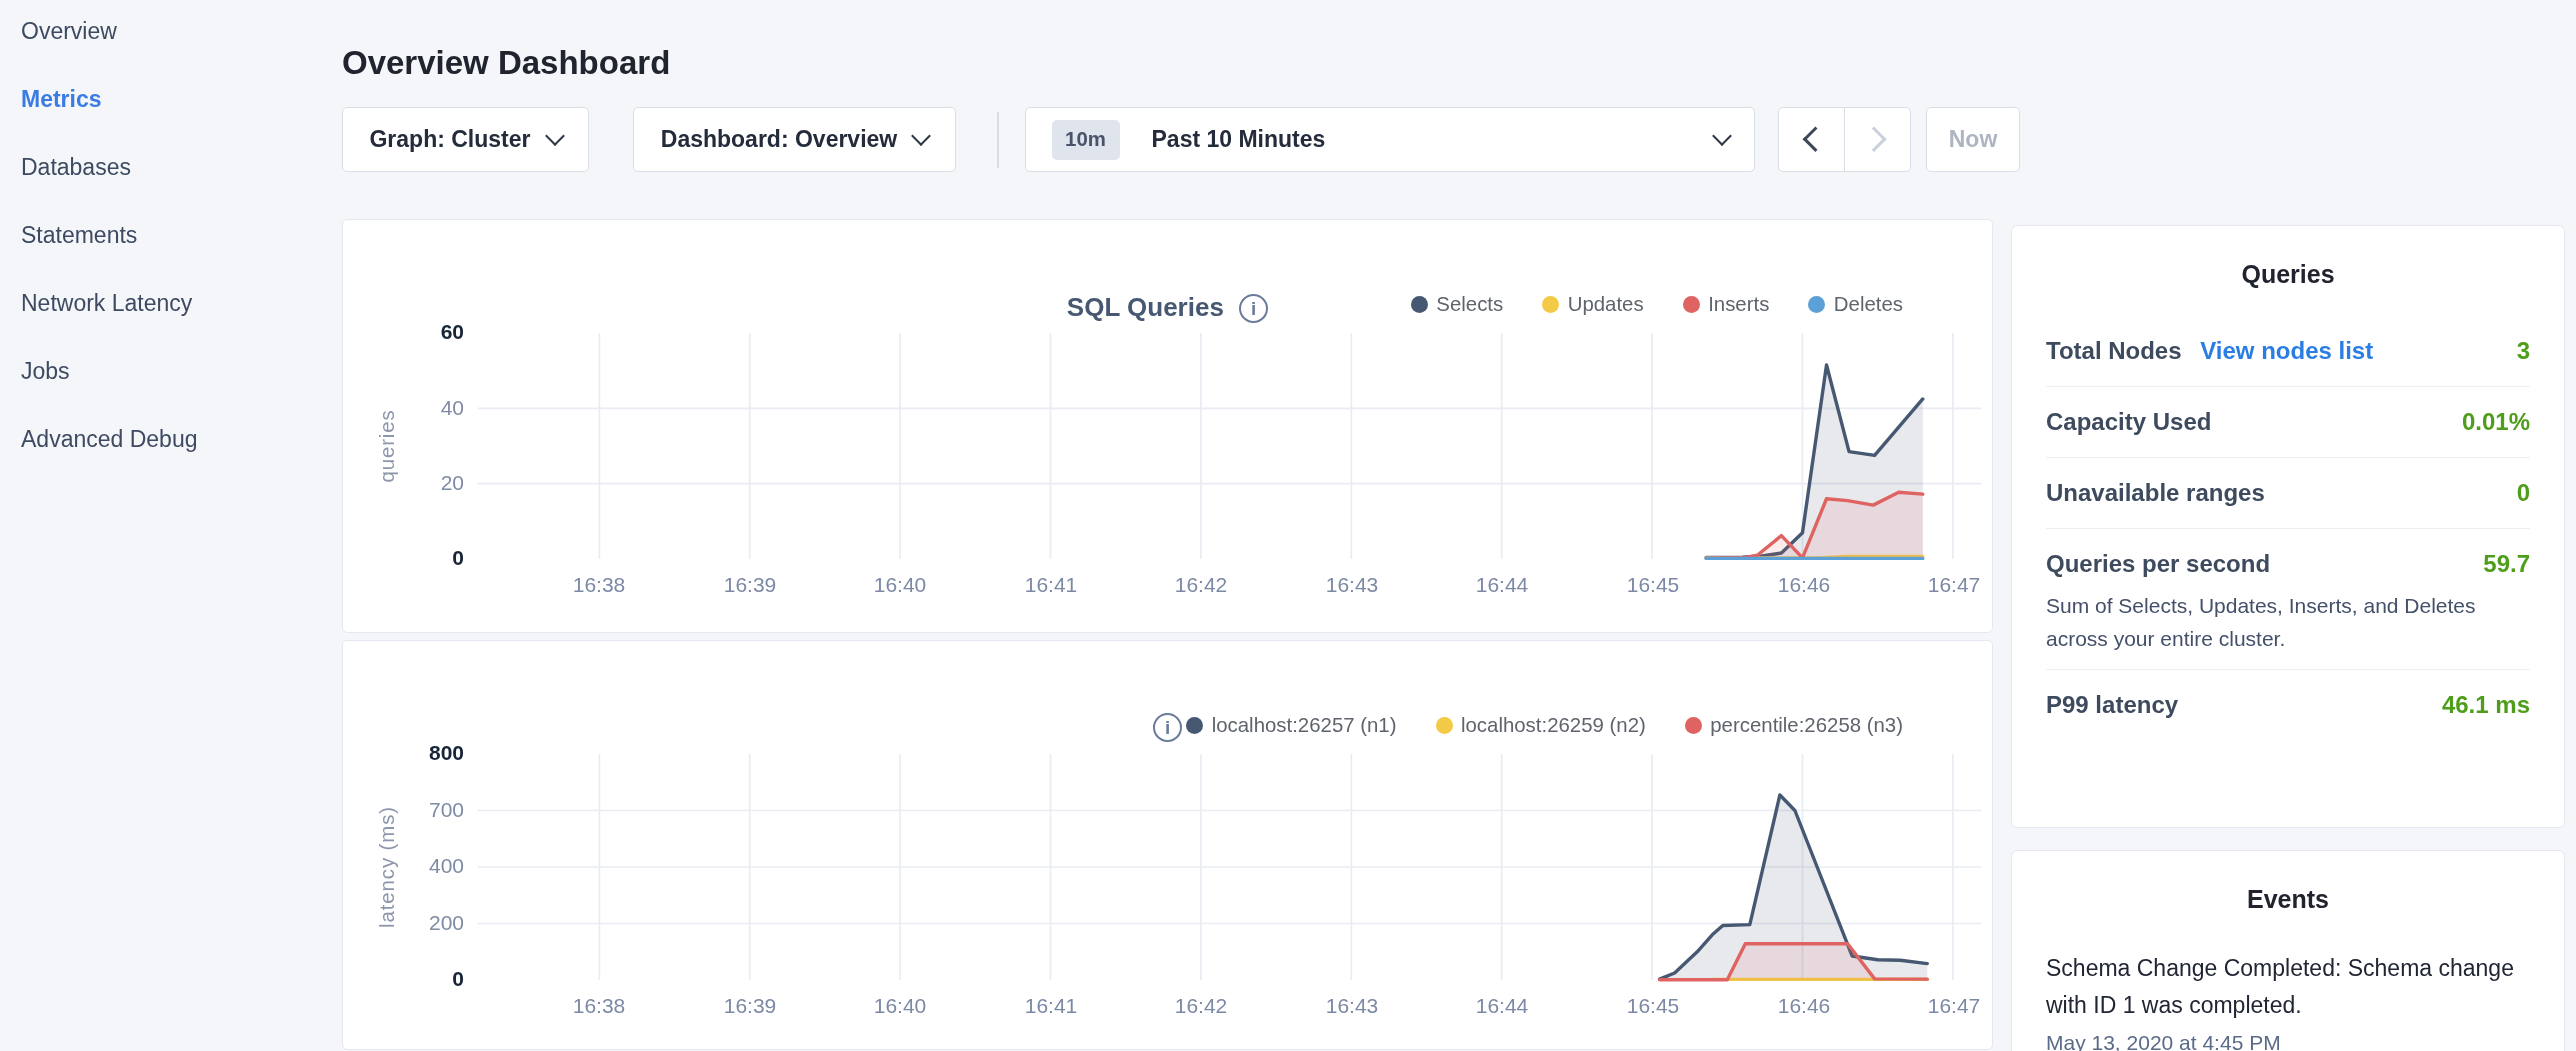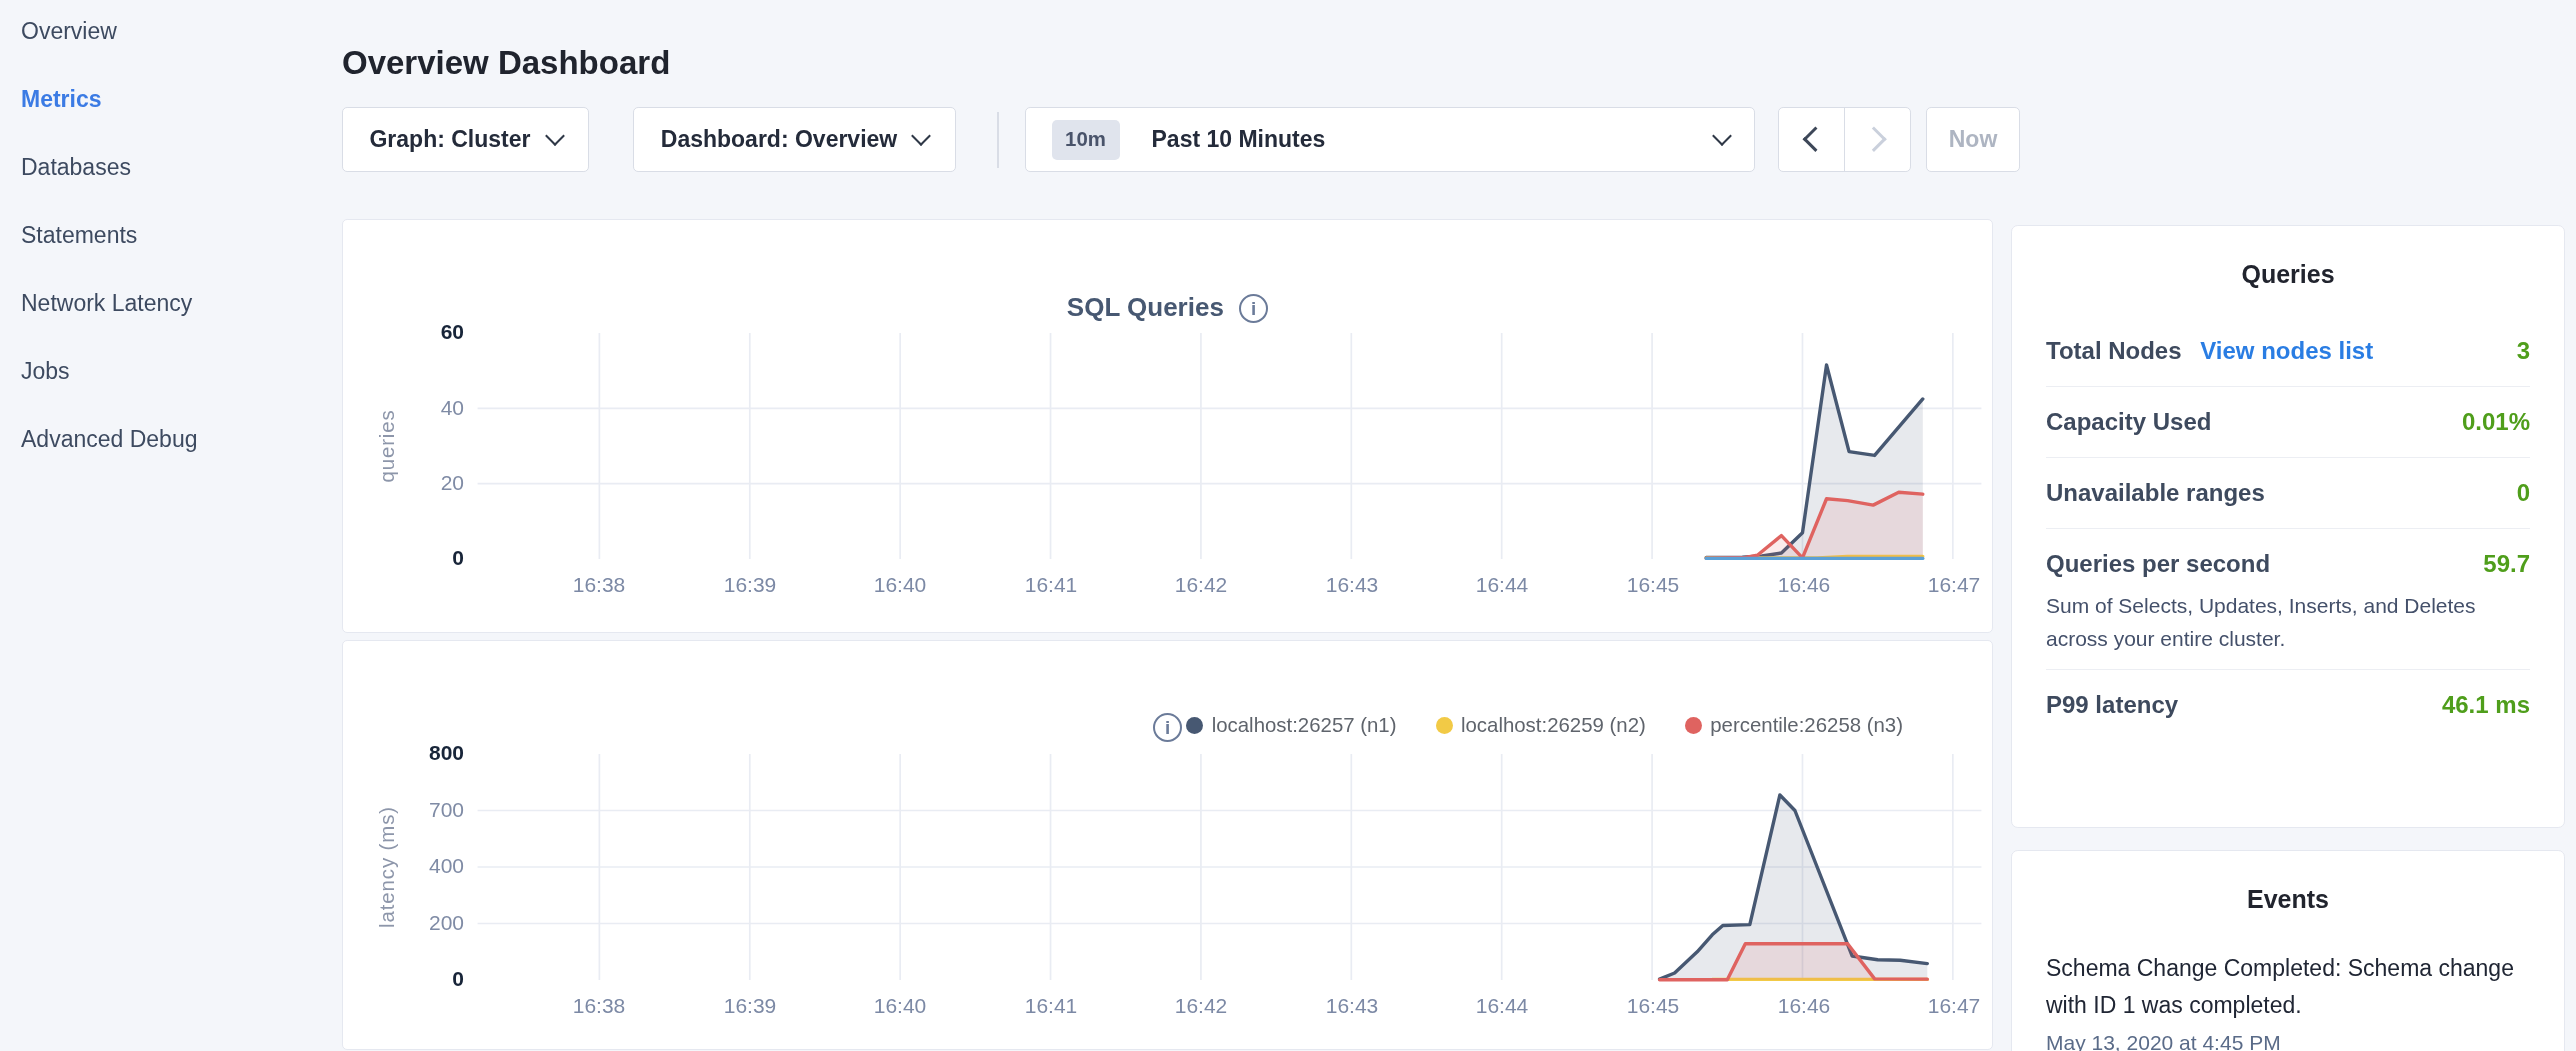--- a/index.html
+++ b/index.html
@@ -101,20 +101,38 @@
   </div>
   <div class="ctl" id="now-btn">
     <span>Now</span>
   </div>
 
   <section class="chart-card" id="chart-0">
     <div class="chart-title-row">
       <span class="chart-title">SQL Queries</span>
       <span class="info-icon">i</span>
     </div>
+    <div class="legend">
+        <span class="lg-item">
+          <span class="lg-dot" style="background: rgb(71, 88, 114);"></span>
+          <span>Selects</span>
+        </span>
+        <span class="lg-item">
+          <span class="lg-dot" style="background: rgb(242, 202, 70);"></span>
+          <span>Updates</span>
+        </span>
+        <span class="lg-item">
+          <span class="lg-dot" style="background: rgb(223, 99, 96);"></span>
+          <span>Inserts</span>
+        </span>
+        <span class="lg-item">
+          <span class="lg-dot" style="background: rgb(91, 160, 214);"></span>
+          <span>Deletes</span>
+        </span>
+      </div>
     <span class="ylab">queries</span>
   <span class="ytick strong" style="top: 339px;">0</span>
       <span class="ytick" style="top: 264px;">20</span>
       <span class="ytick" style="top: 189px;">40</span>
       <span class="ytick strong" style="top: 113px;">60</span>
       <span class="xtick" style="left: 205px; top: 353px;">16:38</span>
       <span class="xtick" style="left: 356px; top: 353px;">16:39</span>
       <span class="xtick" style="left: 506px; top: 353px;">16:40</span>
       <span class="xtick" style="left: 657px; top: 353px;">16:41</span>
       <span class="xtick" style="left: 807px; top: 353px;">16:42</span>

